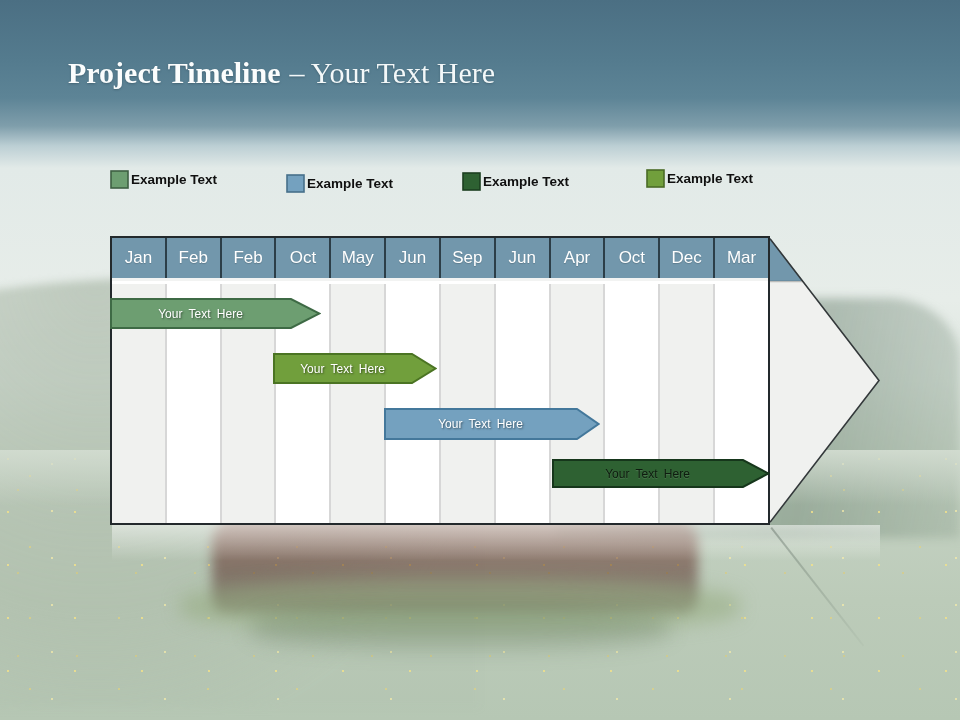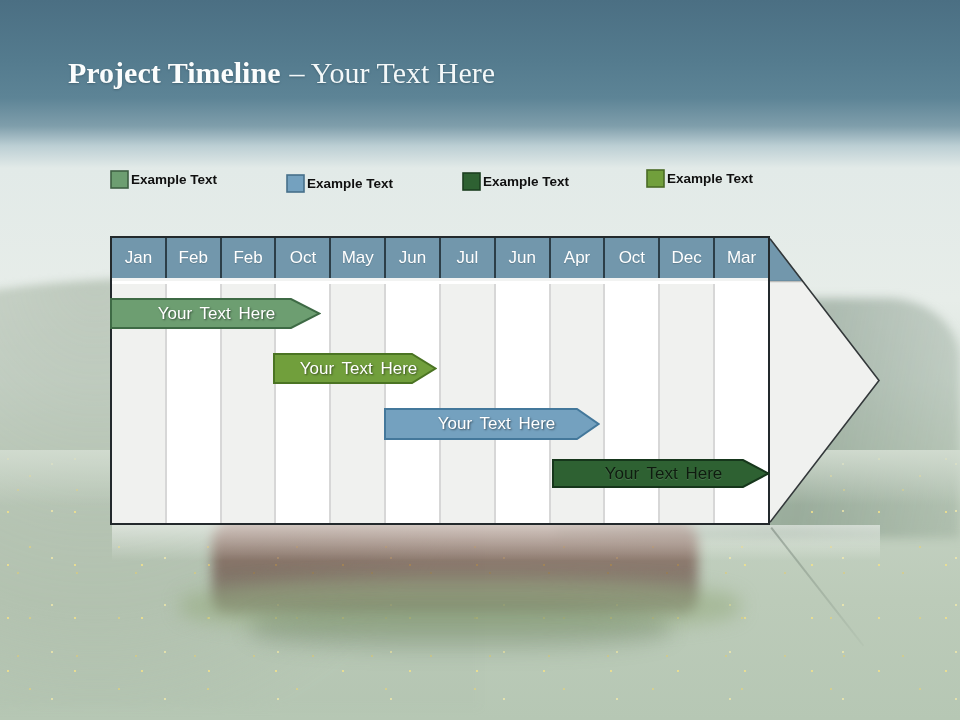--- a/index.html
+++ b/index.html
@@ -68,22 +68,22 @@
   .tl-body .col { flex:1; border-right:2px solid #d7d7d7; background:#ffffff; }
   .tl-body .col:nth-child(odd) { background:#f0f1ef; }
   .tl-body .col:last-child { border-right:none; }
 
   
   .tl-arrow { position:absolute; left:770px; top:238px; width:110px; height:285px; z-index:11; }
 
   
   .bar { position:absolute; z-index:12; }
   .bar svg { position:absolute; left:0; top:0; }
-  .bar .bar-label { position:absolute; top:0; bottom:0; left:16px; display:flex;
-    align-items:center; justify-content:center; font-size:17px; word-spacing:3px;
+  .bar .bar-label { position:absolute; top:0; bottom:0; left:0; display:flex;
+    align-items:center; justify-content:center; font-size:12px; word-spacing:3px;
     white-space:nowrap; }
   #bar-0 { left:-2px; top:60px;  width:211px; height:31px; }
   #bar-1 { left:161px; top:115px; width:164px; height:31px; }
   #bar-2 { left:272px; top:170px; width:216px; height:32px; }
   #bar-3 { left:440px; top:221px; width:218px; height:29px; }
   #bar-0 .bar-label { width:181px; color:#ffffff; text-shadow:1px 1px 2px rgba(0,0,0,.5); }
   #bar-1 .bar-label { width:139px; color:#ffffff; text-shadow:1px 1px 2px rgba(0,0,0,.5); }
   #bar-2 .bar-label { width:193px; color:#ffffff; text-shadow:1px 1px 2px rgba(0,0,0,.5); }
   #bar-3 .bar-label { width:191px; color:#0e1c0f; text-shadow:0 1px 1px rgba(255,255,255,.15); }
 </style>
@@ -139,21 +139,21 @@
   </div>
 
   <div class="tl-wrap">
     <div class="tl-header">
       <div class="mcell">Jan</div>
       <div class="mcell">Feb</div>
       <div class="mcell">Feb</div>
       <div class="mcell">Oct</div>
       <div class="mcell">May</div>
       <div class="mcell">Jun</div>
-      <div class="mcell">Jul</div>
+      <div class="mcell">Sep</div>
       <div class="mcell">Jun</div>
       <div class="mcell">Apr</div>
       <div class="mcell">Oct</div>
       <div class="mcell">Dec</div>
       <div class="mcell">Mar</div>
     </div>
     <div class="tl-body">
       <div class="col"></div>
         <div class="col"></div>
       <div class="col"></div>

